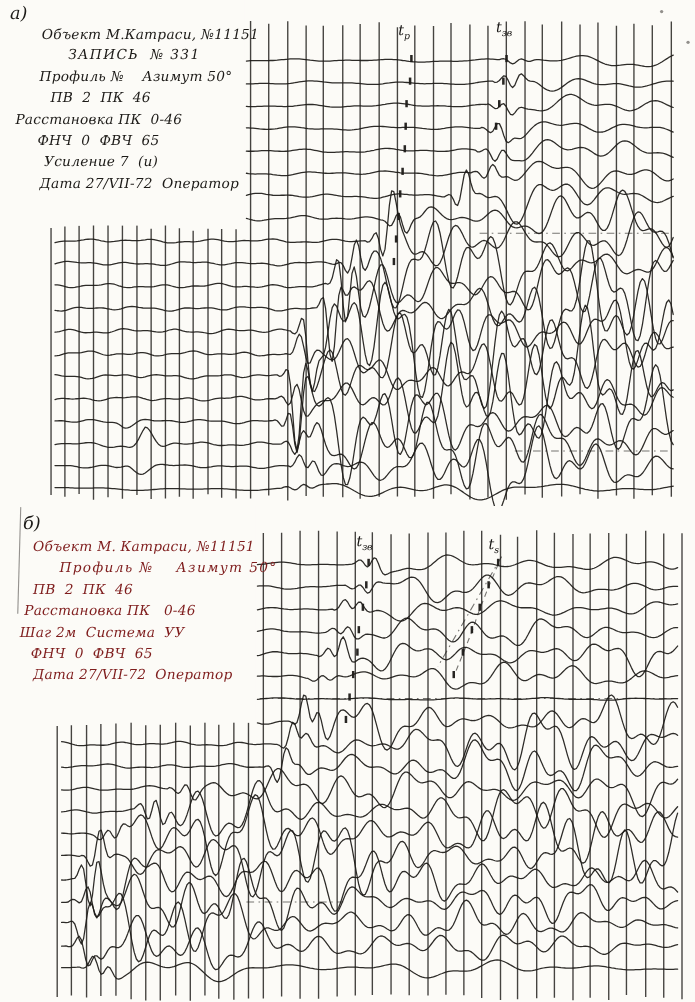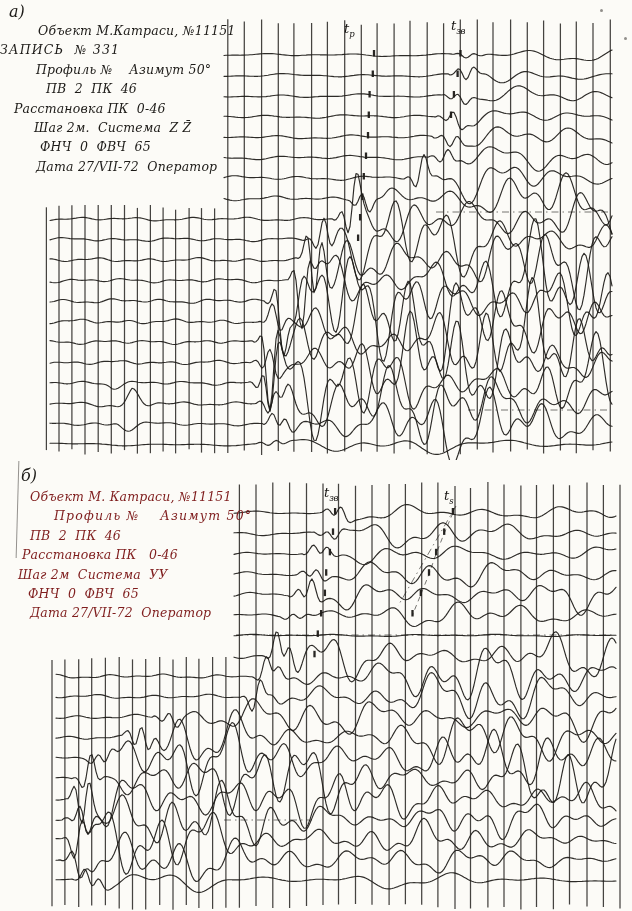--- a/index.html
+++ b/index.html
@@ -21,21 +21,21 @@
   .panel-tag{position:absolute;font:italic 16px "DejaVu Serif",serif;}
   .panel-a .panel-tag{left:9px;top:2px;}
   .panel-b .panel-tag{left:21px;top:6px;}
 
   .info-lines{position:absolute;left:0;}
   .panel-a .info-lines{top:21px;}
   .panel-b .info-lines{top:27px;color:#7f1d1d;}
   .il{font:italic 12.5px/19.4px "DejaVu Serif",serif;letter-spacing:.2px;white-space:pre;}
   .info-lines .il:nth-child(2){letter-spacing:1.2px;}
   .panel-a .il:nth-child(1){margin-left:38px;}
-  .panel-a .il:nth-child(2){}
+  .panel-a .il:nth-child(2){margin-left:62px;}
   .panel-a .il:nth-child(3){margin-left:36px;}
   .panel-a .il:nth-child(4){margin-left:46px;}
   .panel-a .il:nth-child(5){margin-left:14px;}
   .panel-a .il:nth-child(6){margin-left:34px;}
   .panel-a .il:nth-child(7){margin-left:40px;}
   .panel-a .il:nth-child(8){margin-left:36px;}
   .panel-a .il:nth-child(9){margin-left:30px;}
   .panel-b .il:nth-child(1){margin-left:30px;}
   .panel-b .il:nth-child(2){margin-left:54px;}
   .panel-b .il:nth-child(3){margin-left:30px;}
@@ -135,26 +135,26 @@
         <line x1="451.0" y1="111.5" x2="451.0" y2="118.0" stroke="#1d1b18" stroke-width="2.3" opacity="0.95"></line>
       </svg>
     <div class="info-block">
       <div class="panel-tag">а)</div>
       <div class="info-lines">
         <div class="il">Объект М.Катраси, №11151</div>
         <div class="il">ЗАПИСЬ  № 331</div>
         <div class="il">Профиль №    Азимут 50°</div>
         <div class="il">ПВ  2  ПК  46</div>
         <div class="il">Расстановка ПК  0-46</div>
-        <div class="il">Шаг 2м.  Система  Z Z̄</div>
         <div class="il">ФНЧ  0  ФВЧ  65</div>
+        <div class="il">Усиление 7  (и)</div>
         <div class="il">Дата 27/VII-72  Оператор</div>
       </div>
     </div>
-    <span class="marker" style="left: 344px; top: 21px;"><span>t</span><sub>р</sub></span>
+    <span class="marker" style="left: 362px; top: 21px;"><span>t</span><sub>р</sub></span>
     <span class="marker" style="left: 451px; top: 18px;"><span>t</span><sub>зв</sub></span>
     <div class="speck" style="left:600px;top:9px"></div>
     <div class="speck" style="left:624px;top:37px"></div>
   </div>
 
   <div class="panel panel-b">
     <svg width="632" height="451">
         <line x1="239.4" y1="24.6" x2="239.4" y2="447.7" stroke="#1d1b18" stroke-width="1.25" opacity="0.82"></line>
         <line x1="256.0" y1="24.4" x2="256.0" y2="446.0" stroke="#1d1b18" stroke-width="1.25" opacity="0.82"></line>
         <line x1="272.8" y1="22.5" x2="272.8" y2="448.0" stroke="#1d1b18" stroke-width="1.25" opacity="0.82"></line>

